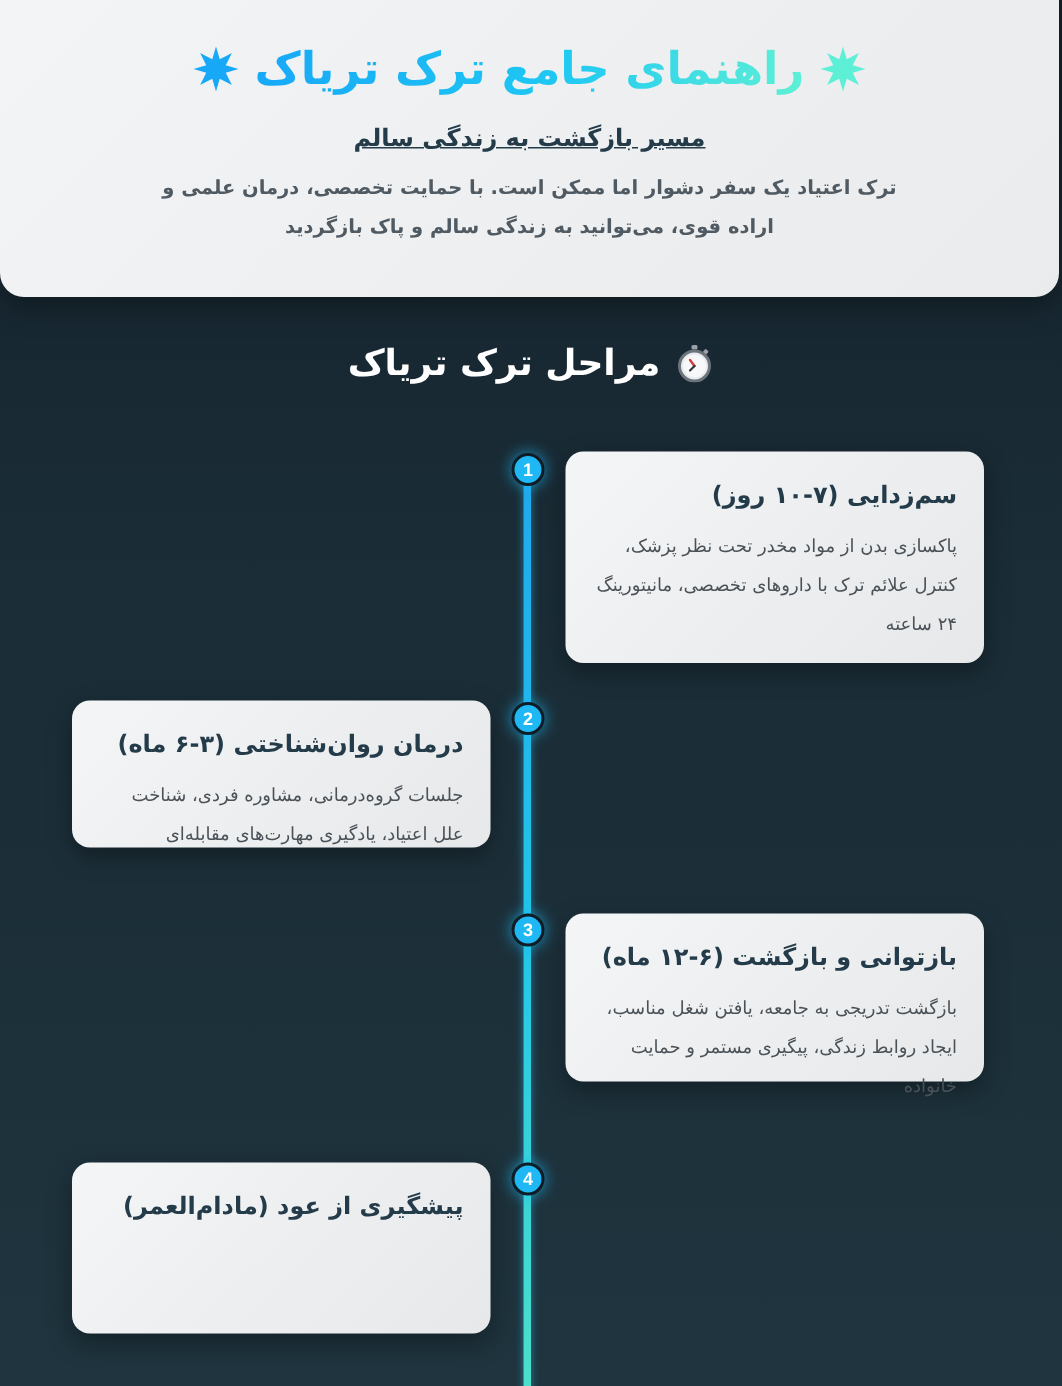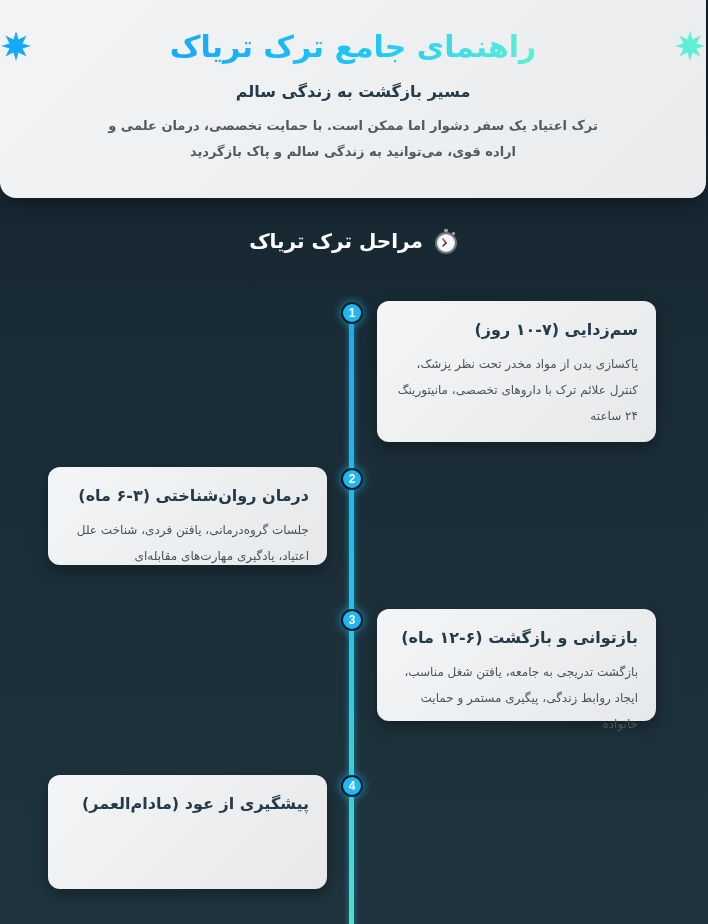--- a/index.html
+++ b/index.html
@@ -21,21 +21,21 @@
       width: 706px;
       height: 214px;
       background: linear-gradient(135deg, #f3f4f5 0%, #e9ebec 100%);
       border-radius: 16px;
       box-shadow: 0 6px 20px rgba(0,0,0,0.35);
       text-align: center;
       padding-top: 40px;
     }
     .main-title {
       display: flex;
-      justify-content: space-between;
+      justify-content: center;
       align-items: center;
       gap: 10px;
       font-size: 30px;
       font-weight: bold;
       height: 44px;
     }
     .main-title .title-text {
       background: linear-gradient(270deg, #5ef0d6 0%, #1ec8f2 45%, #18a8f8 100%);
       -webkit-background-clip: text;
       background-clip: text;
@@ -44,39 +44,40 @@
     .star-icon {
       width: 32px;
       height: 32px;
       display: inline-block;
     }
     .subtitle {
       margin-top: 14px;
       font-size: 16px;
       font-weight: bold;
       color: #243b4a;
+      text-decoration: underline;
     }
     .intro {
       margin: 12px auto 18px;
       width: 520px;
       font-size: 13px;
       line-height: 26px;
       color: #505a62;
       font-weight: bold;
     }
     .section-title {
       position: absolute;
       top: 228px;
       left: 0;
       width: 708px;
       display: flex;
       justify-content: center;
       align-items: center;
       gap: 10px;
-      font-size: 20px;
+      font-size: 24px;
       font-weight: bold;
       color: #ffffff;
     }
     .stopwatch-icon {
       width: 26px;
       height: 26px;
       display: inline-block;
     }
     .timeline-line {
       position: absolute;
@@ -165,21 +166,21 @@
 
   <div class="dot" style="top:302px">1</div>
   <div class="card right" style="top:301px; height:141px">
     <h3 class="card-title">سم‌زدایی (۷-۱۰ روز)</h3>
     <p class="card-desc">پاکسازی بدن از مواد مخدر تحت نظر پزشک، کنترل علائم ترک با داروهای تخصصی، مانیتورینگ ۲۴ ساعته</p>
   </div>
 
   <div class="dot" style="top:468px">2</div>
   <div class="card left" style="top:467px; height:98px">
     <h3 class="card-title">درمان روان‌شناختی (۳-۶ ماه)</h3>
-    <p class="card-desc">جلسات گروه‌درمانی، یافتن فردی، شناخت علل اعتیاد، یادگیری مهارت‌های مقابله‌ای</p>
+    <p class="card-desc">جلسات گروه‌درمانی، مشاوره فردی، شناخت علل اعتیاد، یادگیری مهارت‌های مقابله‌ای</p>
   </div>
 
   <div class="dot" style="top:609px">3</div>
   <div class="card right" style="top:609px; height:112px">
     <h3 class="card-title">بازتوانی و بازگشت (۶-۱۲ ماه)</h3>
     <p class="card-desc">بازگشت تدریجی به جامعه، یافتن شغل مناسب، ایجاد روابط زندگی، پیگیری مستمر و حمایت خانواده</p>
   </div>
 
   <div class="dot" style="top:775px">4</div>
   <div class="card left" style="top:775px; height:114px">

